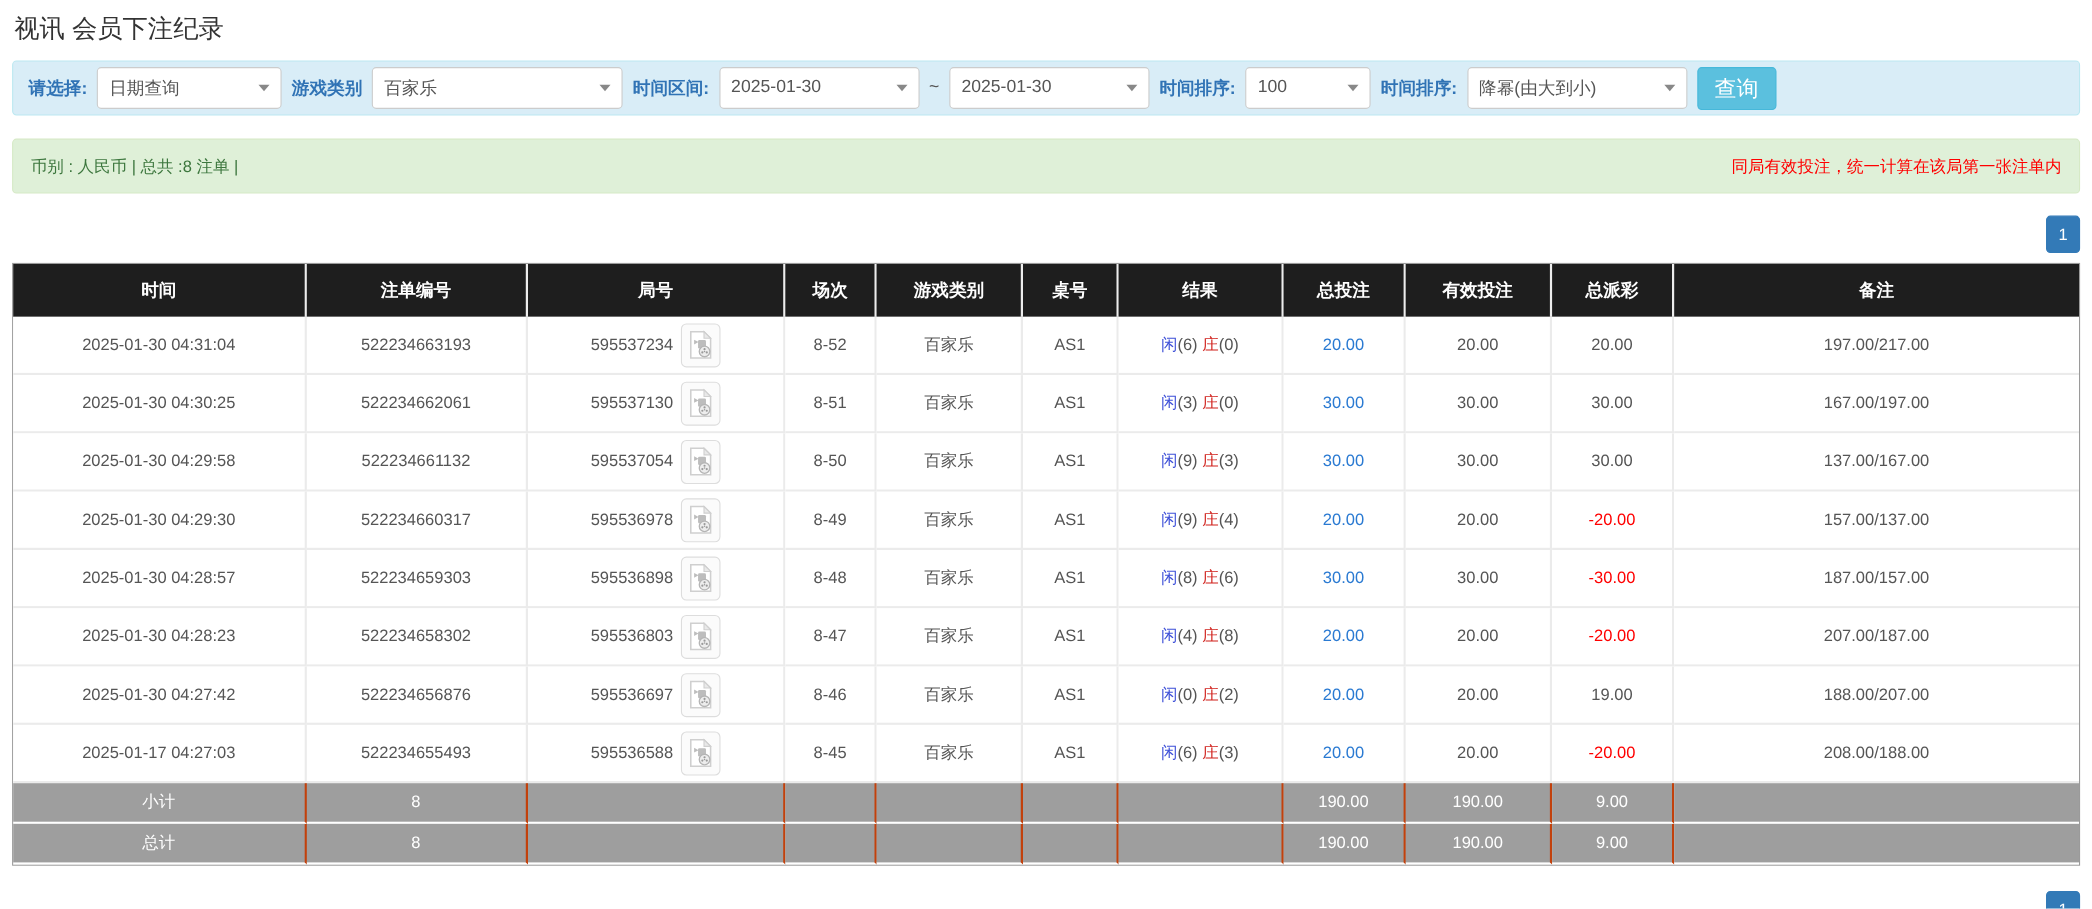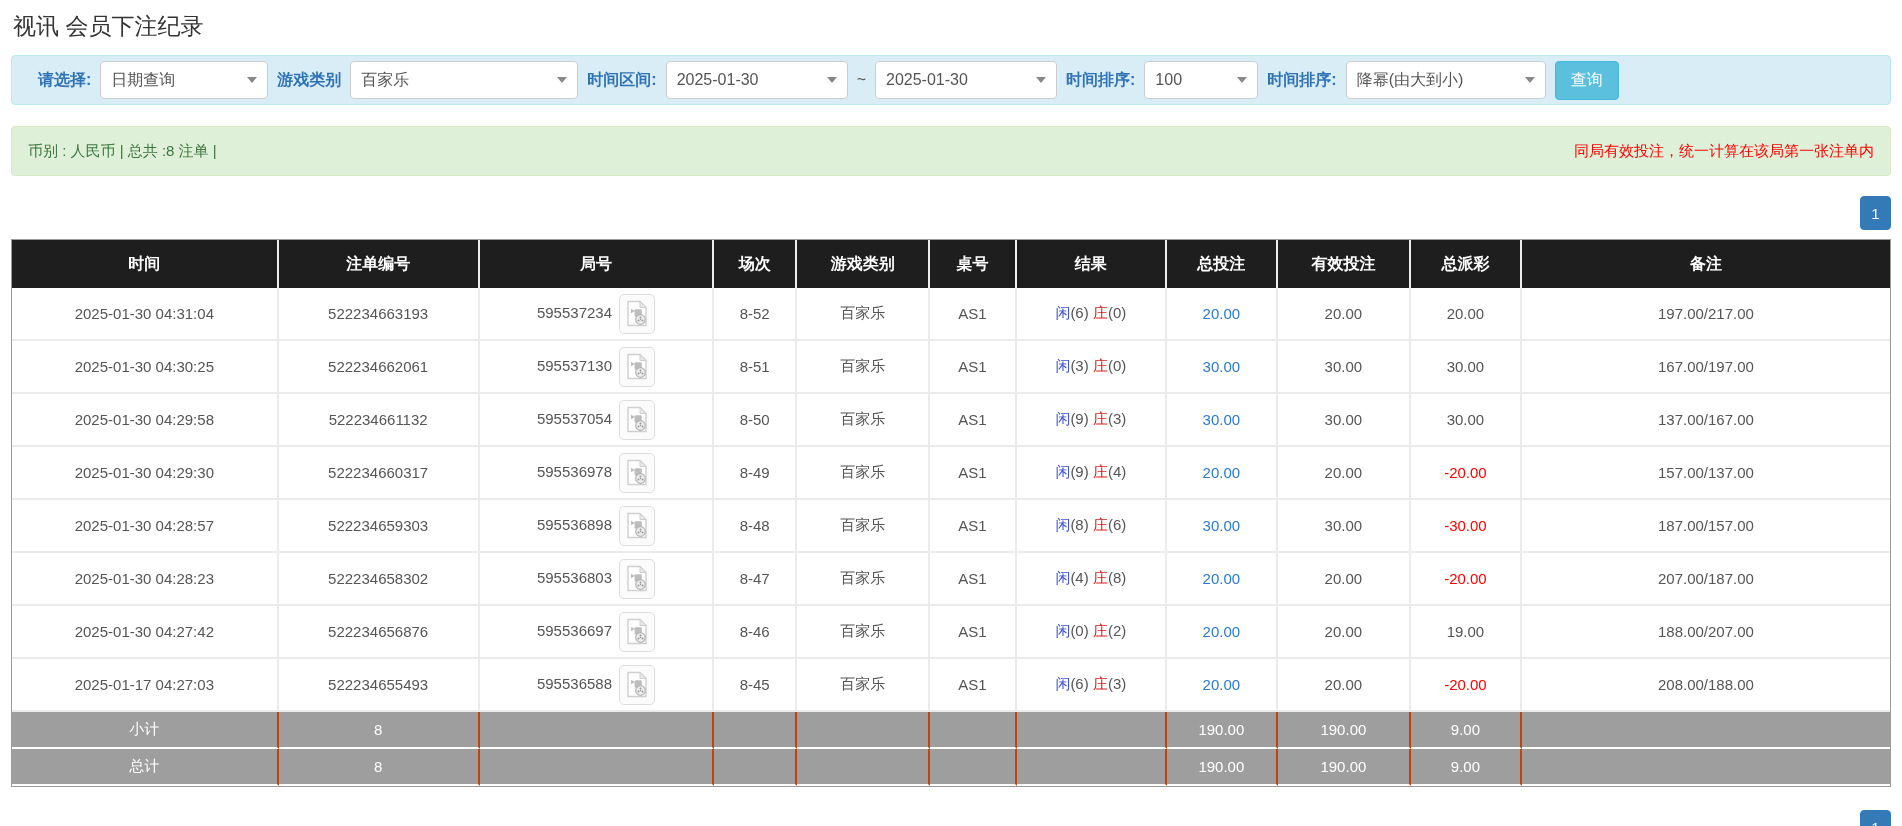--- a/index.html
+++ b/index.html
@@ -9,38 +9,38 @@
     background:#fff; color:#333;
     font-family:"Liberation Sans","DejaVu Sans",sans-serif;
   }
   .container { padding:0 11px; }
 
   .page-title { font-size:23px; font-weight:500; color:#333; margin:11px 0 13px 2px; }
 
   
   .filter-panel {
     background:#d9edf7; border:1px solid #bce8f1; border-radius:4px;
-    height:50px; display:flex; align-items:center; padding:0 26px; gap:9px;
+    height:50px; display:flex; align-items:center; padding:0 14px; gap:9px;
   }
   .flabel { color:#3073b5; font-weight:bold; font-size:16px; white-space:nowrap; }
   .select-box {
     background:#fff; border:1px solid #ccc; border-radius:4px; height:38px;
     display:flex; align-items:center; justify-content:space-between;
     padding:0 10px; font-size:16px; color:#555; cursor:pointer; white-space:nowrap;
   }
   .caret {
     width:0; height:0; border-left:5px solid transparent; border-right:5px solid transparent;
     border-top:6px solid #888; margin-left:10px; flex:0 0 auto;
   }
   .w-query { width:168px; } .w-game { width:228px; } .w-date { width:182px; }
   .w-size  { width:114px; } .w-sort { width:200px; }
   .tilde { color:#555; font-size:16px; }
   .search-btn {
     background:#5bc0de; border:1px solid #46b8da; color:#fff; border-radius:4px;
-    height:39px; padding:0 15px; font-size:16px; cursor:pointer;
+    height:39px; padding:0 15px; font-size:20px; cursor:pointer;
   }
 
   
   .summary-bar {
     margin-top:21px; background:#dff0d8; border:1px solid #d6e9c6; border-radius:4px;
     height:50px; display:flex; align-items:center; justify-content:space-between;
     padding:0 16px; font-size:15px;
   }
   .summary-left { color:#3c763d; }
   .summary-right { color:#ff0000; }

